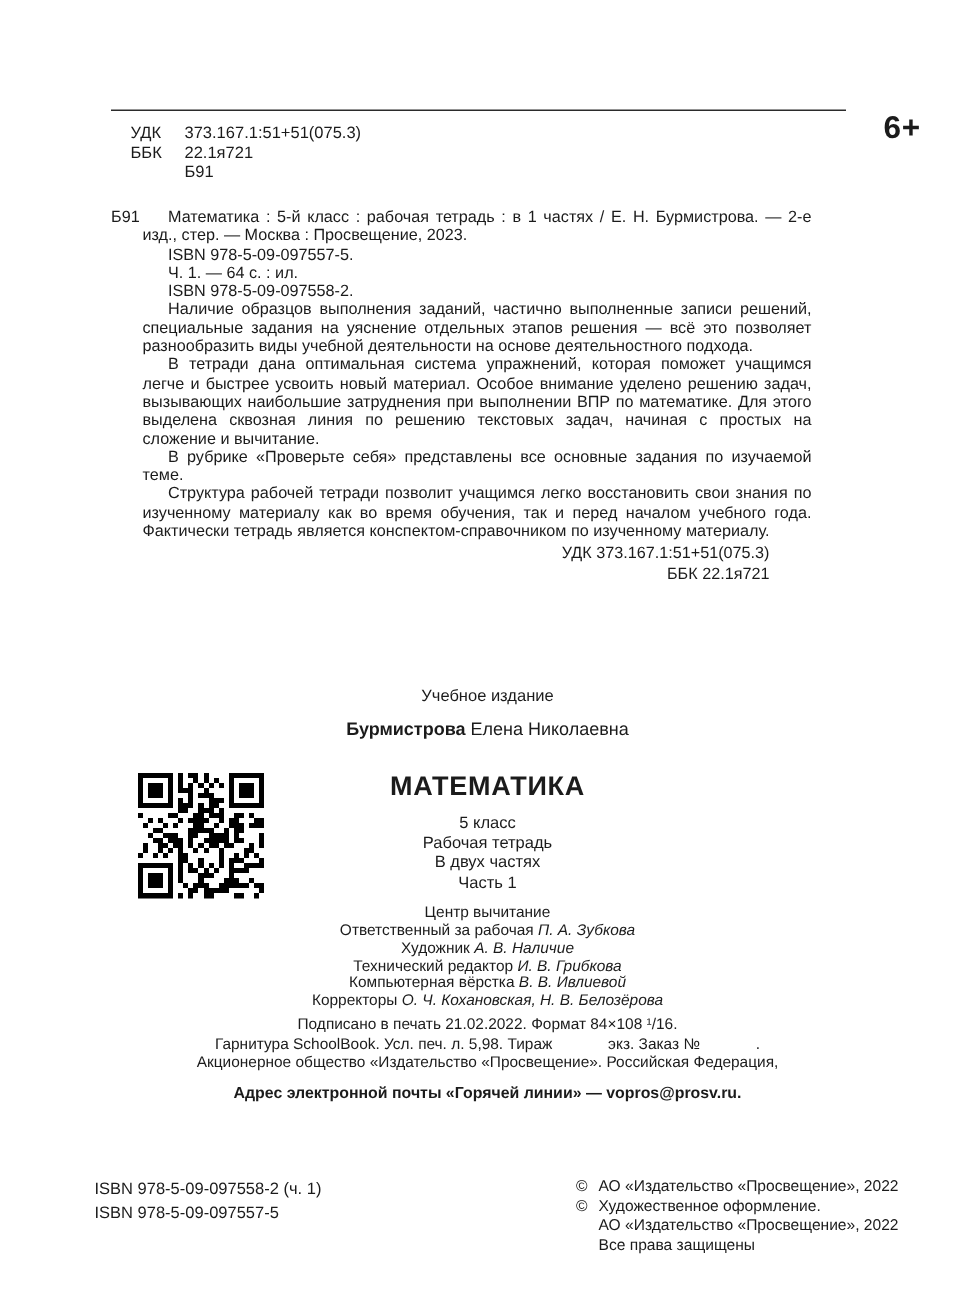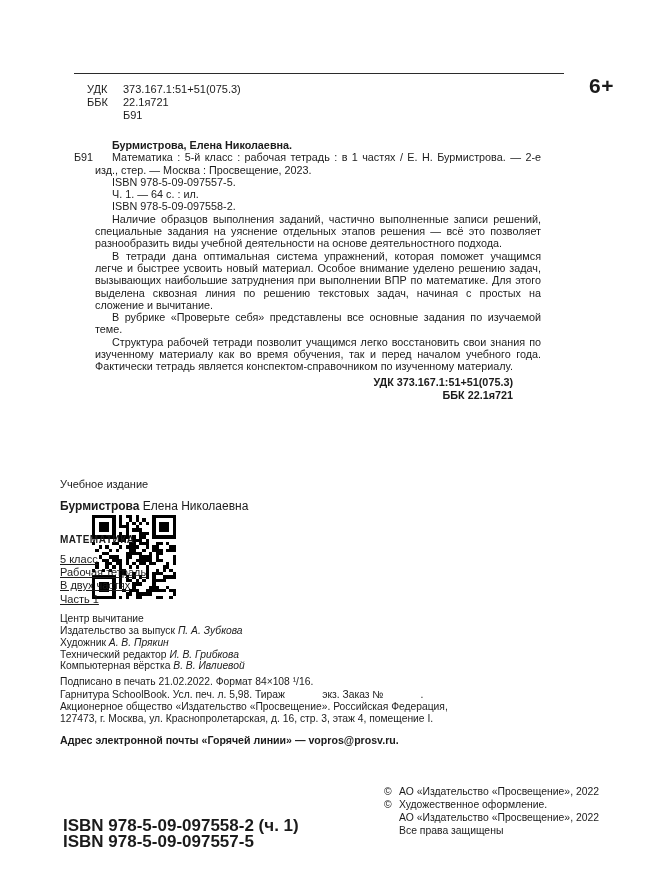--- a/index.html
+++ b/index.html
@@ -13,37 +13,37 @@
 
   .codes { position:absolute; left:75px; top:83px; font-size:11px; line-height:13px; }
   .crow2 { display:flex; }
   .clabel { width:36px; flex:none;margin-left:12px; }
 
   .text-col { position:absolute; left:95px; top:139px; width:446px; font-size:10.8px; line-height:12.3px; text-align:justify; }
   .para { margin:0; text-indent:17px; }
   .bold { font-weight:bold; }
   .bib { position:relative; }
   .hang { position:absolute; left:-21px; top:0; }
-  .codes-right { text-align:right; padding-right:28px; margin-top:3px; line-height:13.5px; font-weight:bold; }
+  .codes-right { text-align:right; padding-right:28px; margin-top:3px; line-height:13.5px; font-weight:normal; }
 
   .qr { position:absolute; left:92px; top:515px; width:84px; height:84px; }
   .qr svg { display:block; width:84px; height:84px; }
 
-  .center-col { position:absolute; left:60px; top:478px; width:530px; }
+  .center-col { position:absolute; left:60px; top:458px; width:530px; text-align:center; }
   .ed-kind { font-size:11px; margin-bottom:9px; }
   .ed-author { font-size:12px; margin-bottom:21px; }
-  .ed-title { font-size:10px; font-weight:bold; letter-spacing:.5px; margin-bottom:8px; }
-  .ed-sub { font-size:11px; line-height:13.2px;text-decoration:underline; }
+  .ed-title { font-size:18px; font-weight:bold; letter-spacing:.5px; margin-bottom:8px; }
+  .ed-sub { font-size:11px; line-height:13.2px; }
   .staff { margin-top:7px; font-size:10.3px; line-height:11.9px; }
   .staff i { }
   .imprint-block { margin-top:4px; font-size:10.3px; line-height:12.3px; }
   .prewrap { white-space:pre-wrap; }
   .email-line { margin-top:8px; font-size:10.6px; font-weight:bold; }
 
-  .isbn-block { position:absolute; left:63px; top:786px; font-size:17px; font-weight:bold; line-height:15.5px;margin-top:32px; }
+  .isbn-block { position:absolute; left:63px; top:786px; font-size:11px; font-weight:normal; line-height:15.5px; }
   .copyright-block { position:absolute; left:384px; top:785px; font-size:10.4px; line-height:13px; }
   .crow { display:flex; }
   .csym { width:15px; flex:none; }
 </style>
 </head>
 <body>
 
 <div class="page">
 
   <div class="top-rule"></div>
@@ -58,21 +58,20 @@
       <span class="clabel">ББК</span>
       <span>22.1я721</span>
     </div>
     <div class="crow2">
       <span class="clabel"></span>
       <span>Б91</span>
     </div>
   </div>
 
   <div class="text-col">
-    <p class="para bold">Бурмистрова, Елена Николаевна.</p>
     <div class="bib">
       <span class="hang">Б91</span>
       <p class="para">Математика : 5-й класс : рабочая тетрадь : в 1 частях / Е. Н. Бурмистрова. — 2-е изд., стер. — Москва : Просвещение, 2023.</p>
     </div>
     <p class="para">ISBN 978-5-09-097557-5.</p>
     <p class="para">Ч. 1. — 64 с. : ил.</p>
     <p class="para">ISBN 978-5-09-097558-2.</p>
     <p class="para">Наличие образцов выполнения заданий, частично выполненные записи решений, специальные задания на уяснение отдельных этапов решения — всё это позволяет разнообразить виды учебной деятельности на основе деятельностного подхода.</p>
     <p class="para">В тетради дана оптимальная система упражнений, которая поможет учащимся легче и быстрее усвоить новый материал. Особое внимание уделено решению задач, вызывающих наибольшие затруднения при выполнении ВПР по математике. Для этого выделена сквозная линия по решению текстовых задач, начиная с простых на сложение и вычитание.</p>
     <p class="para">В рубрике «Проверьте себя» представлены все основные задания по изучаемой теме.</p>
@@ -307,31 +306,31 @@
     <div class="ed-kind">Учебное издание</div>
     <div class="ed-author"><b>Бурмистрова</b><span> Елена Николаевна</span></div>
     <div class="ed-title">МАТЕМАТИКА</div>
     <div class="ed-sub">5 класс</div>
     <div class="ed-sub">Рабочая тетрадь</div>
     <div class="ed-sub">В двух частях</div>
     <div class="ed-sub">Часть 1</div>
 
     <div class="staff">
       <div>Центр вычитание</div>
-      <div><span>Издательство за выпуск </span><i>П. А. Зубкова</i></div>
-      <div><span>Художник </span><i>А. В. Прякин</i></div>
+      <div><span>Ответственный за рабочая </span><i>П. А. Зубкова</i></div>
+      <div><span>Художник </span><i>А. В. Наличие</i></div>
       <div><span>Технический редактор </span><i>И. В. Грибкова</i></div>
       <div><span>Компьютерная вёрстка </span><i>В. В. Ивлиевой</i></div>
+      <div><span>Корректоры </span><i>О. Ч. Кохановская, Н. В. Белозёрова</i></div>
     </div>
 
     <div class="imprint-block">
       <div>Подписано в печать 21.02.2022. Формат 84×108 ¹/16.</div>
       <div class="prewrap">Гарнитура SchoolBook. Усл. печ. л. 5,98. Тираж             экз. Заказ №             .</div>
       <div>Акционерное общество «Издательство «Просвещение». Российская Федерация,</div>
-      <div>127473, г. Москва, ул. Краснопролетарская, д. 16, стр. 3, этаж 4, помещение I.</div>
     </div>
 
     <div class="email-line">Адрес электронной почты «Горячей линии» — vopros@prosv.ru.</div>
   </div>
 
   <div class="isbn-block">
     <div>ISBN 978-5-09-097558-2 (ч. 1)</div>
     <div>ISBN 978-5-09-097557-5</div>
   </div>
 

